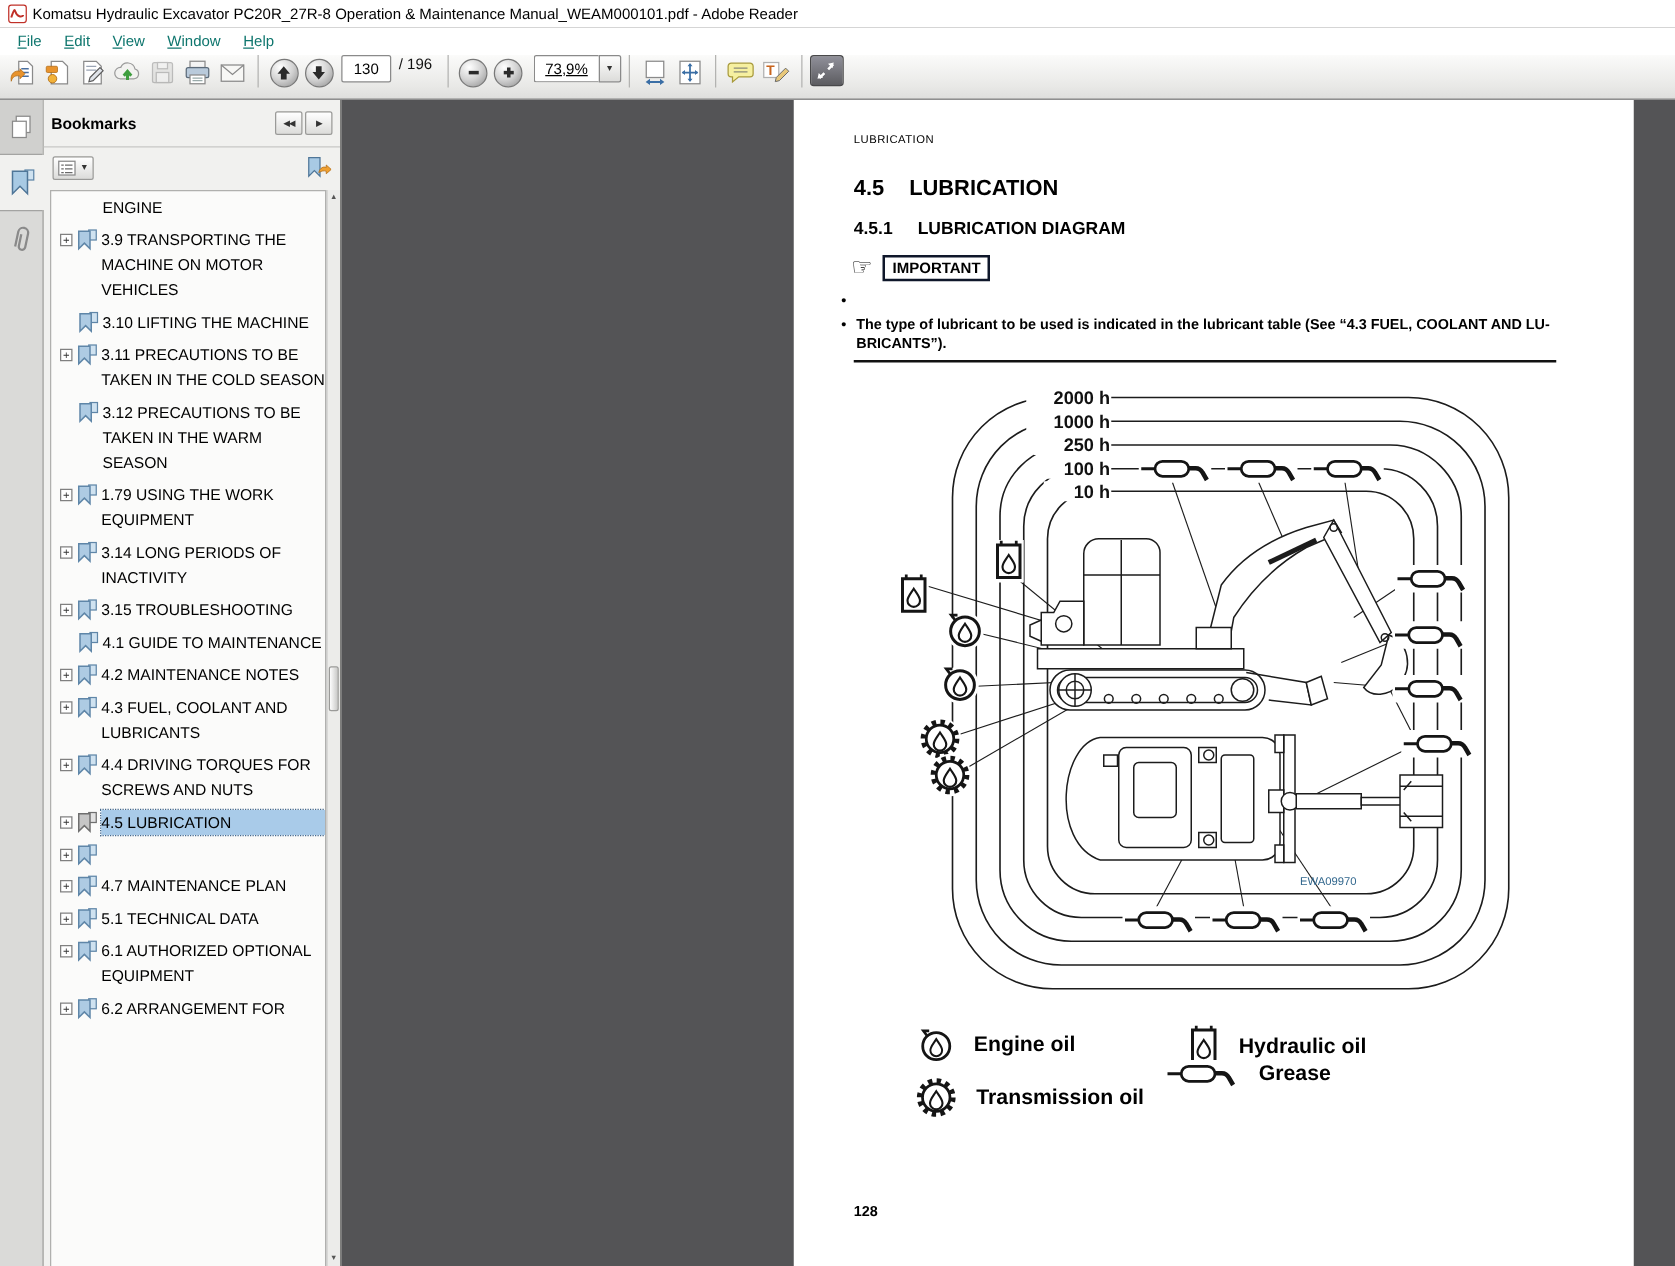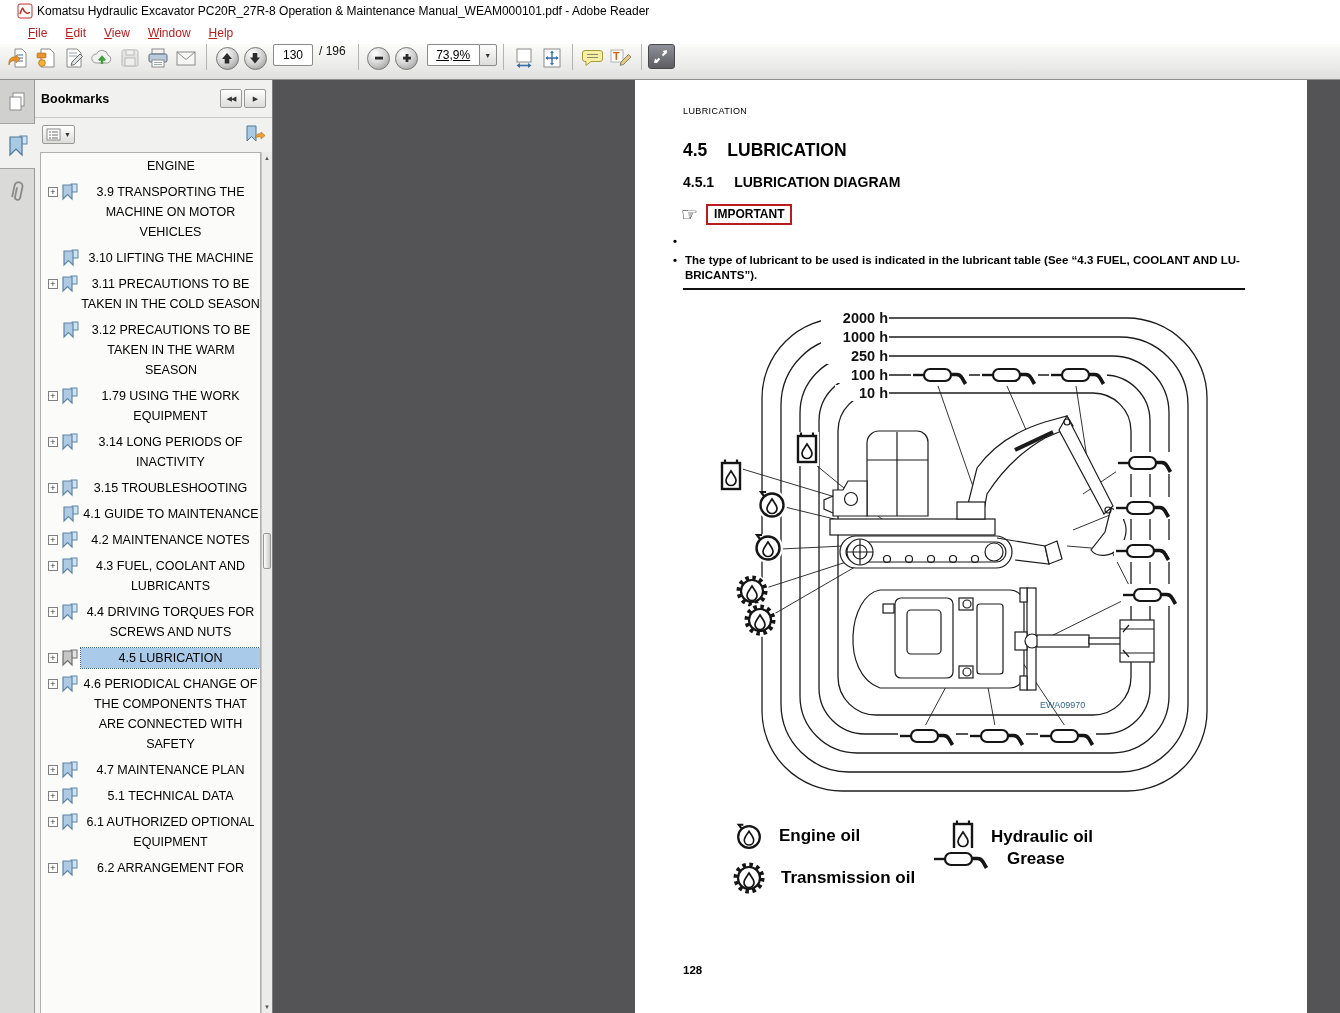--- a/index.html
+++ b/index.html
@@ -3,24 +3,24 @@
 <meta charset="utf-8">
 <style>
   * { box-sizing: border-box; }
   html,body { margin:0; padding:0; }
   body {
     width:1340px; height:1013px; overflow:hidden; position:relative;
     font-family:"Liberation Sans", sans-serif; background:#545456;
   }
   
   .titlebar { position:absolute; left:0; top:0; width:100%; height:22px; background:#ffffff;
-    display:flex; align-items:center; padding-left:17px; font-size:12px; color:#000; }
+    display:flex; align-items:center; padding-left:6px; font-size:12px; color:#000; }
   .titlebar .ttext { margin-left:4px; white-space:nowrap; }
   .menubar { position:absolute; left:0; top:22px; width:100%; height:22px; background:#ffffff;
-    display:flex; align-items:center; font-size:12px; color:#b91c1c; padding-left:19px; }
+    display:flex; align-items:center; font-size:12px; color:#0f766e; padding-left:5px; }
   .menu-item { padding:2px 9px; cursor:default; }
   .toolbar { position:absolute; left:0; top:44px; width:100%; height:36px;
     background:linear-gradient(#fbfbfa,#e9e9e7 70%,#dededc); border-bottom:1px solid #8f8f8f;
     display:flex; align-items:flex-start; padding-left:4px; }
   .tbtn { width:28px; height:28px; display:flex; align-items:center; justify-content:center; border-radius:3px; }
   .tsep { width:1px; height:26px; background:#b3b3b1; margin:0 6px; }
   .sphere { width:23px; height:23px; border-radius:50%;
     background:radial-gradient(circle at 35% 28%, #ffffff, #d2d2d2 50%, #8f8f8f);
     border:1px solid #787878; display:flex; align-items:center; justify-content:center; }
   .pagebox { width:40px; height:22px; background:#fff; border:1px solid #8a8a8a; border-radius:2px;
@@ -51,37 +51,37 @@
   .panel-tools { height:32px; display:flex; align-items:center; justify-content:space-between; padding:0 7px; }
   .opt-btn { height:19px; border:1px solid #9a9a98; border-radius:2px; background:linear-gradient(#ffffff,#dcdcda);
     display:flex; align-items:center; padding:0 3px; font-size:7px; color:#333; }
   .bm-list { position:absolute; left:5px; right:11px; top:72px; bottom:0; background:#fbfbfa;
     border:1px solid #b0b0ae; border-bottom:none; overflow:hidden; padding:3px 0 0 4px; }
   .bm-row { display:flex; align-items:flex-start; margin-bottom:6px; }
   .plus { flex:none; width:10px; height:10px; border:1px solid #808080; background:#fff; color:#333;
     font-size:9px; line-height:8px; text-align:center; margin:5px 3px 0 3px; }
   .plus-spacer { flex:none; width:17px; }
   .bm-ic { flex:none; margin:1px 3px 0 0; }
-  .bm-label { font-size:12.5px; line-height:20px; width:184px; color:#000;text-align:center; }
+  .bm-label { font-size:12.5px; line-height:20px; width:184px; color:#000; }
   .bm-label.sel { background:#a9cbe9; outline:1px dotted #44698e; }
   .bm-scrollbar { position:absolute; right:0; top:72px; bottom:0; width:11px; background:#ececea; border-left:1px solid #c4c4c2; }
   .sb-btn { height:12px; font-size:6px; line-height:12px; text-align:center; color:#555; }
   .sb-btn.down { position:absolute; bottom:0; left:0; right:0; }
   .sb-thumb { position:absolute; left:1px; right:1px; top:381px; height:36px;
     background:linear-gradient(90deg,#fdfdfd,#cacac8); border:1px solid #9a9a98; border-radius:2px; }
   
   .doc-area { position:absolute; left:274px; top:80px; right:0; bottom:0; background:#545456; overflow:hidden; }
   .pdf-page { position:absolute; left:361px; top:0; width:672px; height:1150px; background:#ffffff; color:#000; }
   .run-head { position:absolute; left:48px; top:26px; font-size:9px; letter-spacing:.4px; }
   .h1 { position:absolute; left:48px; top:60px; font-size:17.5px; font-weight:bold; }
   .h1 .num, .h2 .num { margin-right:20px; }
   .h2 { position:absolute; left:48px; top:94px; font-size:14px; font-weight:bold; }
   .imp-row { position:absolute; left:46px; top:124px; display:flex; align-items:center; }
   .hand { font-family:"DejaVu Sans", sans-serif; font-size:19px; line-height:19px; margin-right:8px; }
-  .imp-box { border:2px solid #b91c1c; padding:1px 6px 2px 6px; font-size:12px; font-weight:bold; }
+  .imp-box { border:2px solid #0f172a; padding:1px 6px 2px 6px; font-size:12px; font-weight:bold; }
   .bullet { position:absolute; left:50px; font-size:11.5px; font-weight:bold; line-height:15px; width:580px; }
   .bullet .dot { position:absolute; left:-12px; }
   .hrule { position:absolute; left:48px; top:208px; width:562px; height:2px; background:#111; }
   .diagram { position:absolute; left:80px; top:218px; }
   .legend-item { position:absolute; display:flex; align-items:center; }
   .legend-label { font-size:17px; font-weight:bold; margin-left:14px; }
   .pagenum { position:absolute; left:48px; top:884px; font-size:11.5px; font-weight:bold; }
   svg text { font-family:"Liberation Sans", sans-serif; }
 </style>
 </head>
@@ -373,21 +373,20 @@
     <path d="M2,2 h9 v14 l-4.5,-4.5 L2,16 Z" fill="#c6c6c6" stroke="#6f6f6f" stroke-width="1.2"></path>
         </svg>
         <span class="bm-label sel">4.5 LUBRICATION</span>
       </div>
       <div class="bm-row">
         <span class="plus">+</span>
         <svg class="bm-ic" width="17" height="18" viewBox="0 0 17 18">
     <rect x="10" y="1" width="6" height="8" fill="#cfe2f0" stroke="#5f86a8"></rect>
     <path d="M2,2 h9 v14 l-4.5,-4.5 L2,16 Z" fill="#aecbe3" stroke="#5f86a8" stroke-width="1.2"></path>
         </svg>
-        <span class="bm-label">4.6 PERIODICAL CHANGE OF THE COMPONENTS THAT ARE CONNECTED WITH SAFETY</span>
       </div>
       <div class="bm-row">
         <span class="plus">+</span>
         <svg class="bm-ic" width="17" height="18" viewBox="0 0 17 18">
     <rect x="10" y="1" width="6" height="8" fill="#cfe2f0" stroke="#5f86a8"></rect>
     <path d="M2,2 h9 v14 l-4.5,-4.5 L2,16 Z" fill="#aecbe3" stroke="#5f86a8" stroke-width="1.2"></path>
         </svg>
         <span class="bm-label">4.7 MAINTENANCE PLAN</span>
       </div>
       <div class="bm-row">

